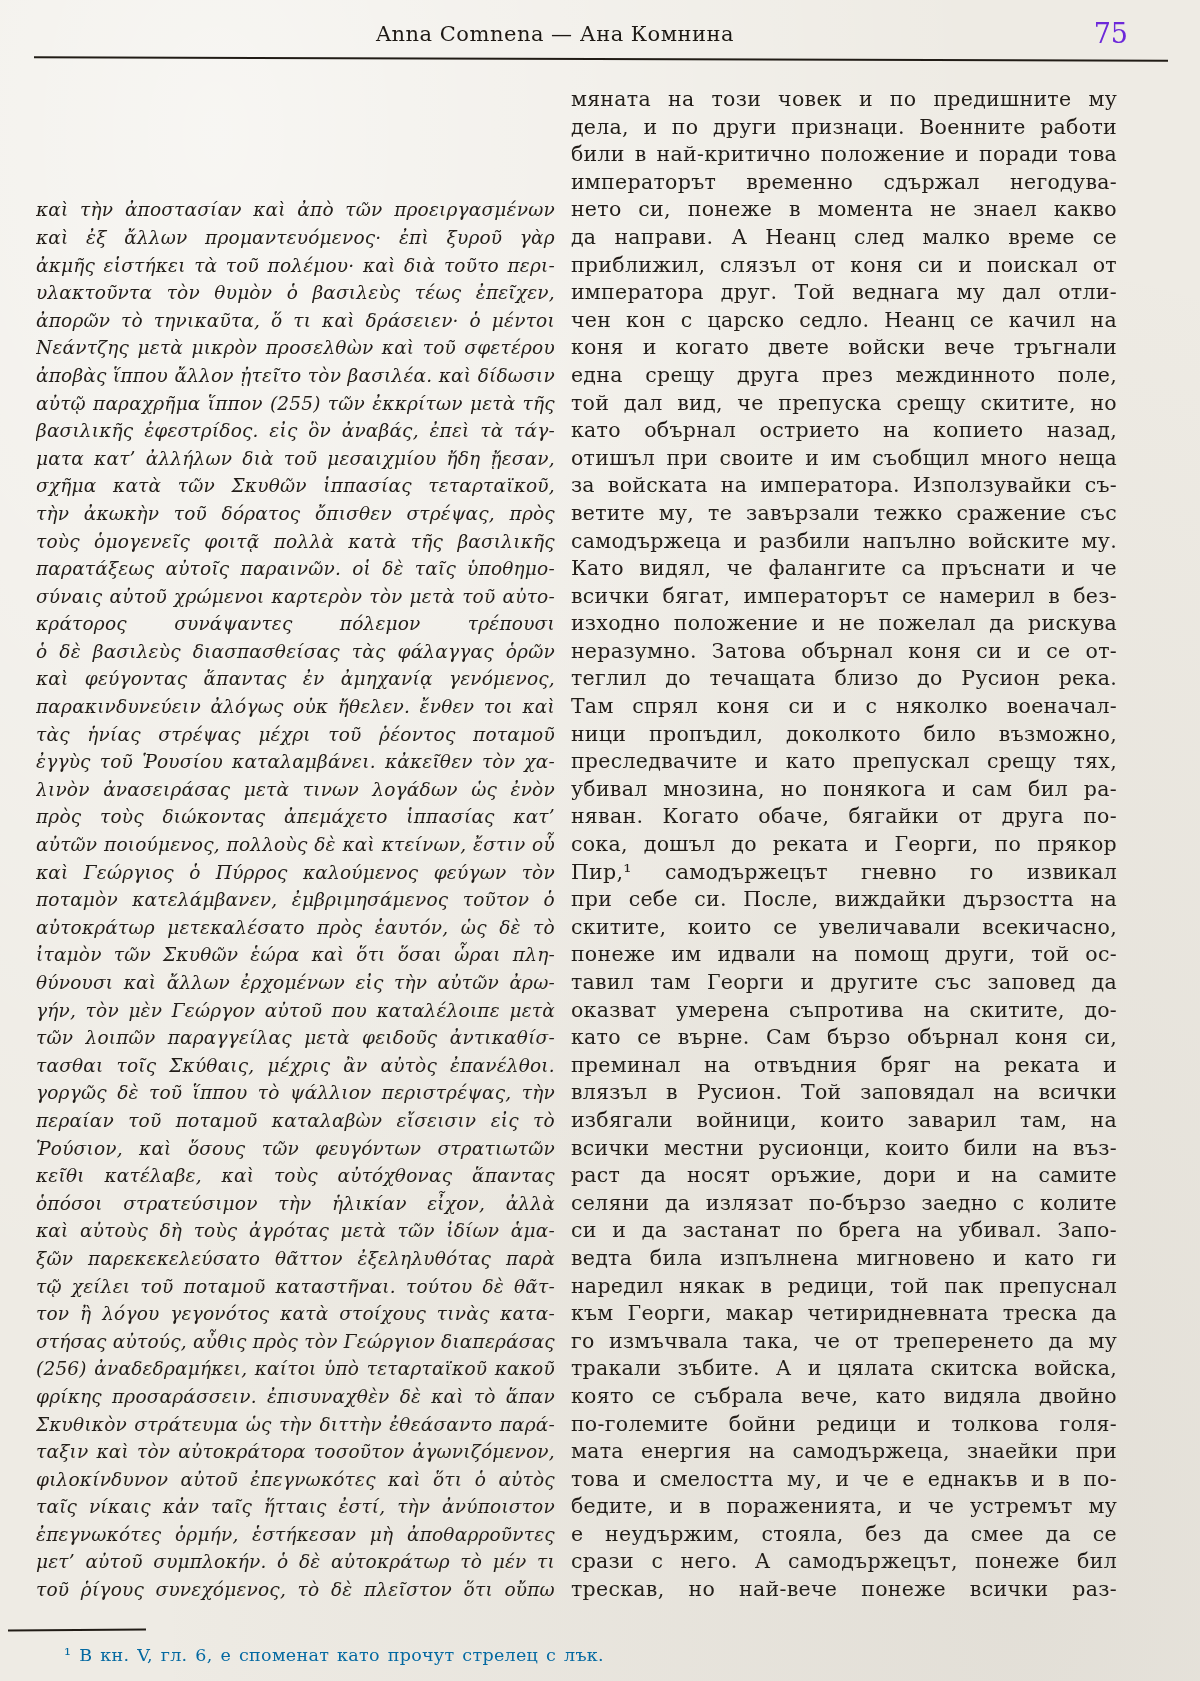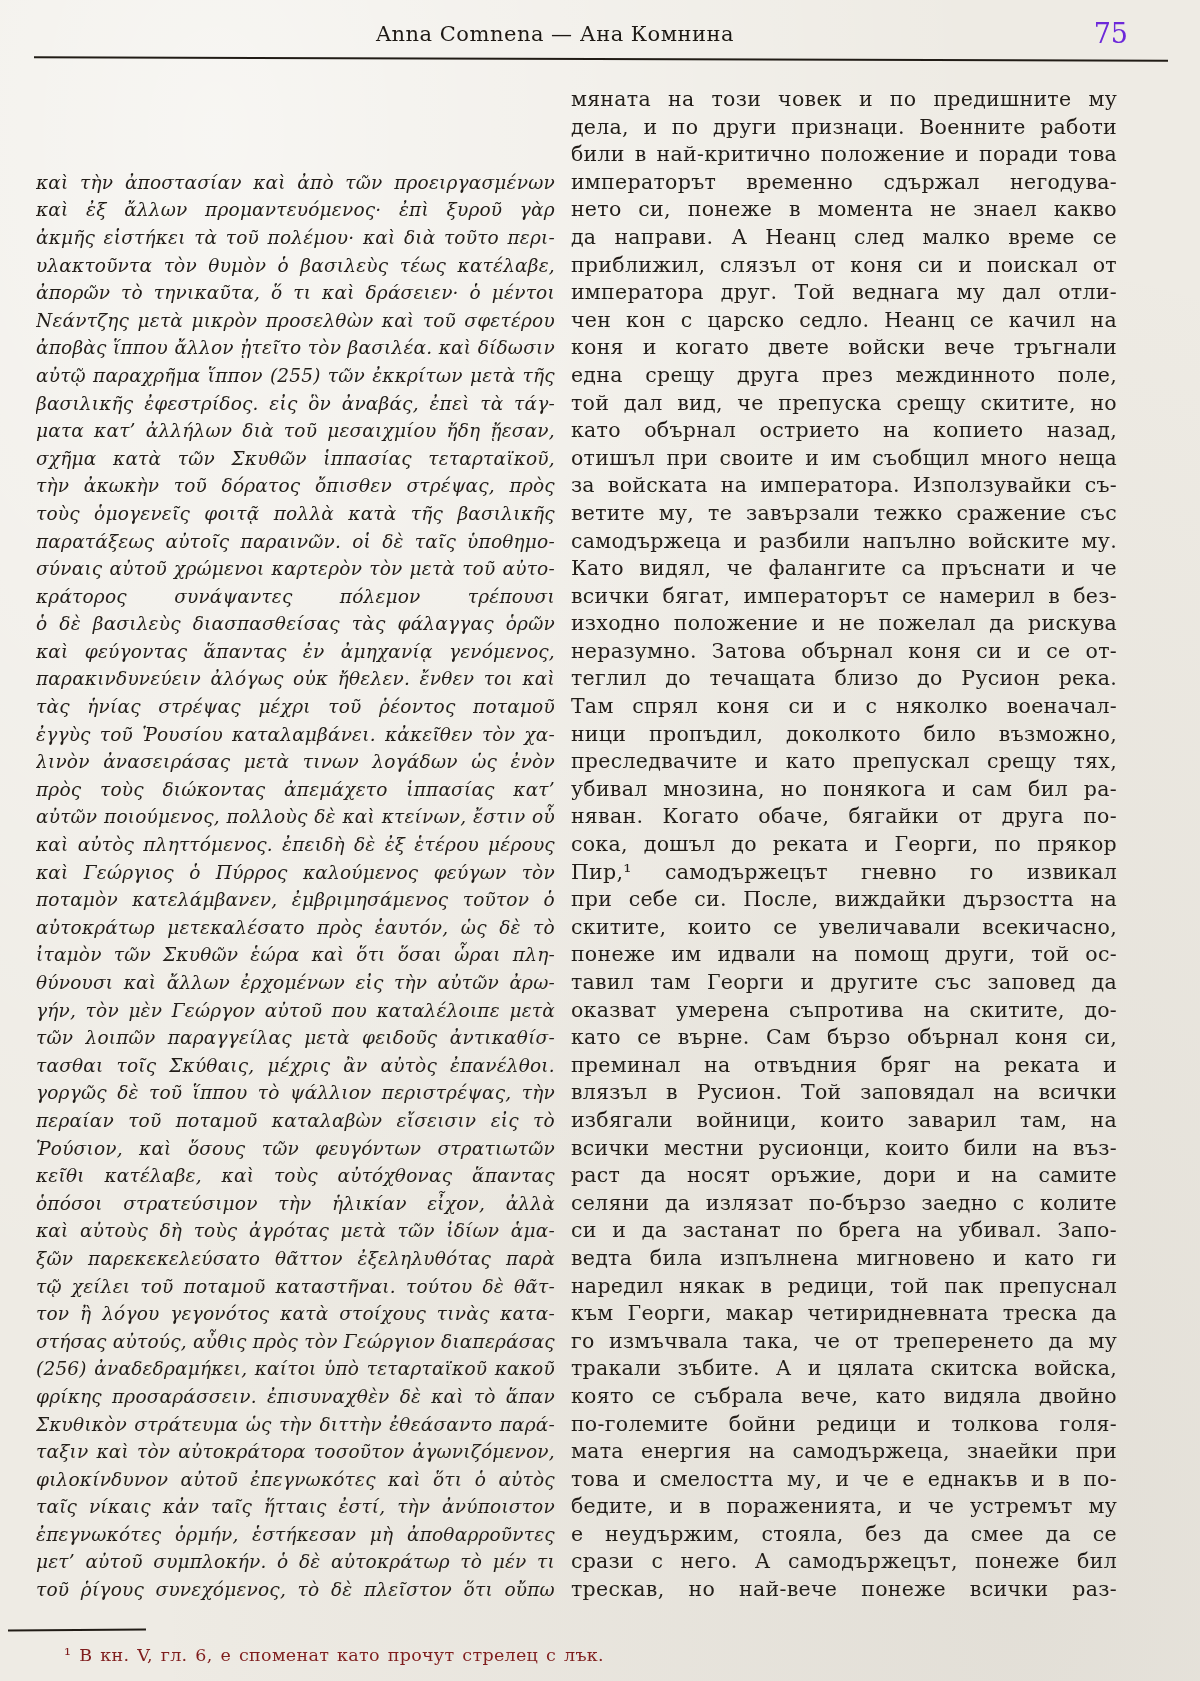--- a/index.html
+++ b/index.html
@@ -50,63 +50,62 @@
 
   
   .footnote-area { position: absolute; left: 0; bottom: 14px; width: 100%; }
   .footnote-rule {
     width: 138px; margin-left: 8px;
     border-top: 2px solid #211c16;
     transform: rotate(-0.4deg);
   }
   .footnote {
     margin: 12px 0 0 64px;
-    font-size: 17.5px; line-height: 24px; color: #7f1d1d;
+    font-size: 17.5px; line-height: 24px; color: #0369a1;
     letter-spacing: 0.3px; word-spacing: 2px;
   }
 </style>
 </head>
 <body>
 
 <div class="page">
 
   <header class="page-header">
     <div class="running-title">Anna Comnena — Ана Комнина</div>
     <div class="page-number">75</div>
   </header>
 
   <div class="header-rule"></div>
 
   <main class="columns">
     <section class="col greek">
         <div class="line">καὶ τὴν ἀποστασίαν καὶ ἀπὸ τῶν προειργασμένων</div>
         <div class="line">καὶ ἐξ ἄλλων προμαντευόμενος· ἐπὶ ξυροῦ γὰρ</div>
         <div class="line">ἀκμῆς εἱστήκει τὰ τοῦ πολέμου· καὶ διὰ τοῦτο περι-</div>
-        <div class="line">υλακτοῦντα τὸν θυμὸν ὁ βασιλεὺς τέως κατέλαβε,</div>
+        <div class="line">υλακτοῦντα τὸν θυμὸν ὁ βασιλεὺς τέως ἐπεῖχεν,</div>
         <div class="line">ἀπορῶν τὸ τηνικαῦτα, ὅ τι καὶ δράσειεν· ὁ μέντοι</div>
         <div class="line">Νεάντζης μετὰ μικρὸν προσελθὼν καὶ τοῦ σφετέρου</div>
         <div class="line">ἀποβὰς ἵππου ἄλλον ᾐτεῖτο τὸν βασιλέα. καὶ δίδωσιν</div>
         <div class="line">αὐτῷ παραχρῆμα ἵππον (255) τῶν ἐκκρίτων μετὰ τῆς</div>
         <div class="line">βασιλικῆς ἐφεστρίδος. εἰς ὃν ἀναβάς, ἐπεὶ τὰ τάγ-</div>
         <div class="line">ματα κατ’ ἀλλήλων διὰ τοῦ μεσαιχμίου ἤδη ᾔεσαν,</div>
         <div class="line">σχῆμα κατὰ τῶν Σκυθῶν ἱππασίας τεταρταϊκοῦ,</div>
         <div class="line">τὴν ἀκωκὴν τοῦ δόρατος ὄπισθεν στρέψας, πρὸς</div>
         <div class="line">τοὺς ὁμογενεῖς φοιτᾷ πολλὰ κατὰ τῆς βασιλικῆς</div>
         <div class="line">παρατάξεως αὐτοῖς παραινῶν. οἱ δὲ ταῖς ὑποθημο-</div>
         <div class="line">σύναις αὐτοῦ χρώμενοι καρτερὸν τὸν μετὰ τοῦ αὐτο-</div>
         <div class="line">κράτορος συνάψαντες πόλεμον τρέπουσι κατὰκράτος.</div>
         <div class="line">ὁ δὲ βασιλεὺς διασπασθείσας τὰς φάλαγγας ὁρῶν</div>
         <div class="line">καὶ φεύγοντας ἅπαντας ἐν ἀμηχανίᾳ γενόμενος,</div>
         <div class="line">παρακινδυνεύειν ἀλόγως οὐκ ἤθελεν. ἔνθεν τοι καὶ</div>
         <div class="line">τὰς ἡνίας στρέψας μέχρι τοῦ ῥέοντος ποταμοῦ</div>
         <div class="line">ἐγγὺς τοῦ Ῥουσίου καταλαμβάνει. κἀκεῖθεν τὸν χα-</div>
         <div class="line">λινὸν ἀνασειράσας μετὰ τινων λογάδων ὡς ἐνὸν</div>
         <div class="line">πρὸς τοὺς διώκοντας ἀπεμάχετο ἱππασίας κατ’</div>
         <div class="line">αὐτῶν ποιούμενος, πολλοὺς δὲ καὶ κτείνων, ἔστιν οὗ</div>
-        <div class="line">καὶ αὐτὸς πληττόμενος. ἐπειδὴ δὲ ἐξ ἑτέρου μέρους</div>
         <div class="line">καὶ Γεώργιος ὁ Πύρρος καλούμενος φεύγων τὸν</div>
         <div class="line">ποταμὸν κατελάμβανεν, ἐμβριμησάμενος τοῦτον ὁ</div>
         <div class="line">αὐτοκράτωρ μετεκαλέσατο πρὸς ἑαυτόν, ὡς δὲ τὸ</div>
         <div class="line">ἰταμὸν τῶν Σκυθῶν ἑώρα καὶ ὅτι ὅσαι ὧραι πλη-</div>
         <div class="line">θύνουσι καὶ ἄλλων ἐρχομένων εἰς τὴν αὐτῶν ἀρω-</div>
         <div class="line">γήν, τὸν μὲν Γεώργον αὐτοῦ που καταλέλοιπε μετὰ</div>
         <div class="line">τῶν λοιπῶν παραγγείλας μετὰ φειδοῦς ἀντικαθίσ-</div>
         <div class="line">τασθαι τοῖς Σκύθαις, μέχρις ἂν αὐτὸς ἐπανέλθοι.</div>
         <div class="line">γοργῶς δὲ τοῦ ἵππου τὸ ψάλλιον περιστρέψας, τὴν</div>
         <div class="line">περαίαν τοῦ ποταμοῦ καταλαβὼν εἴσεισιν εἰς τὸ</div>

